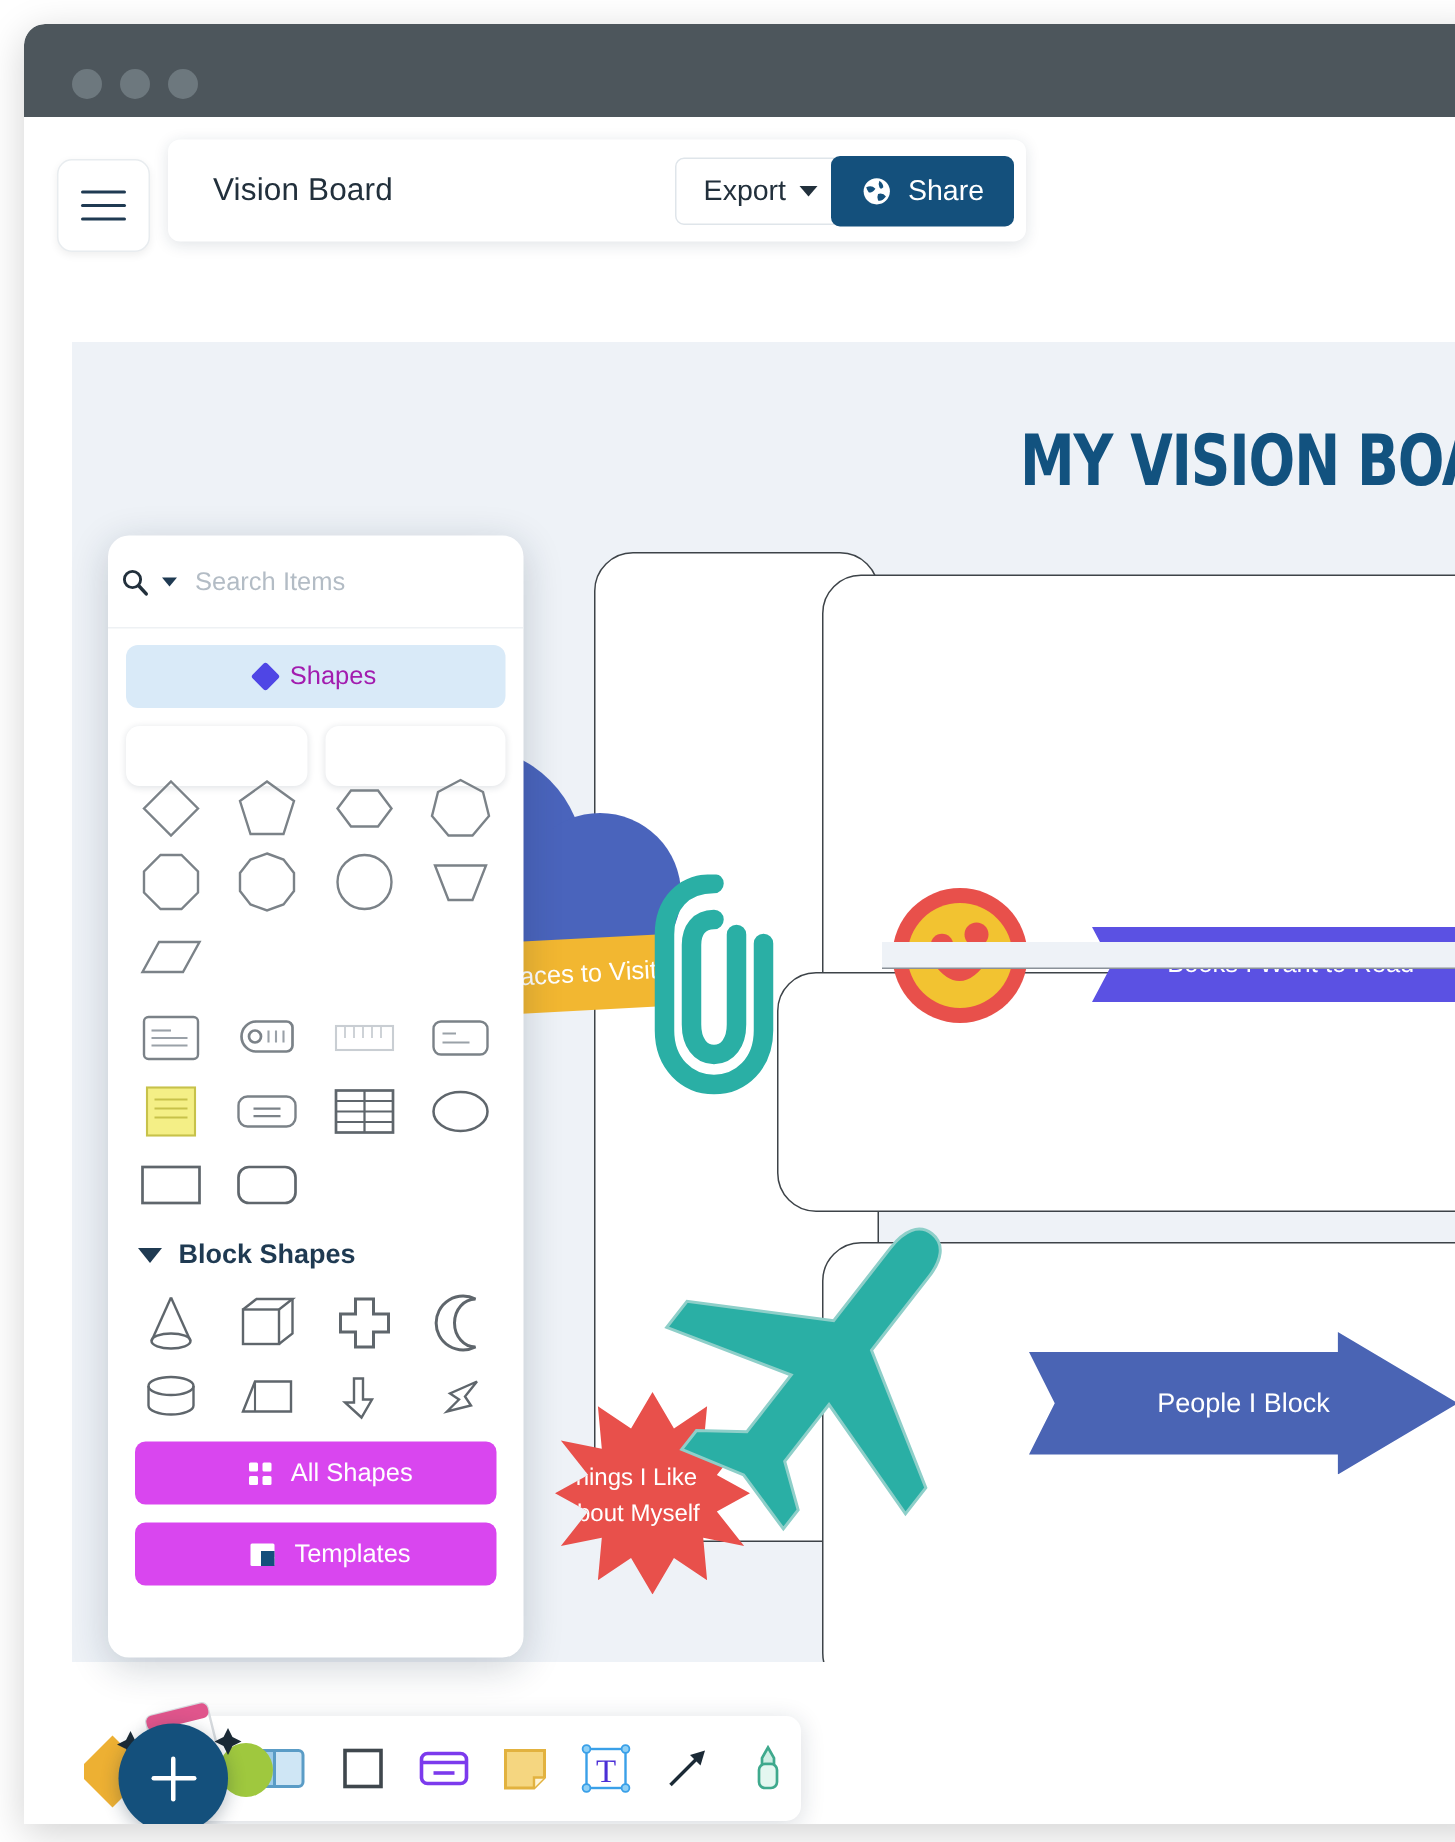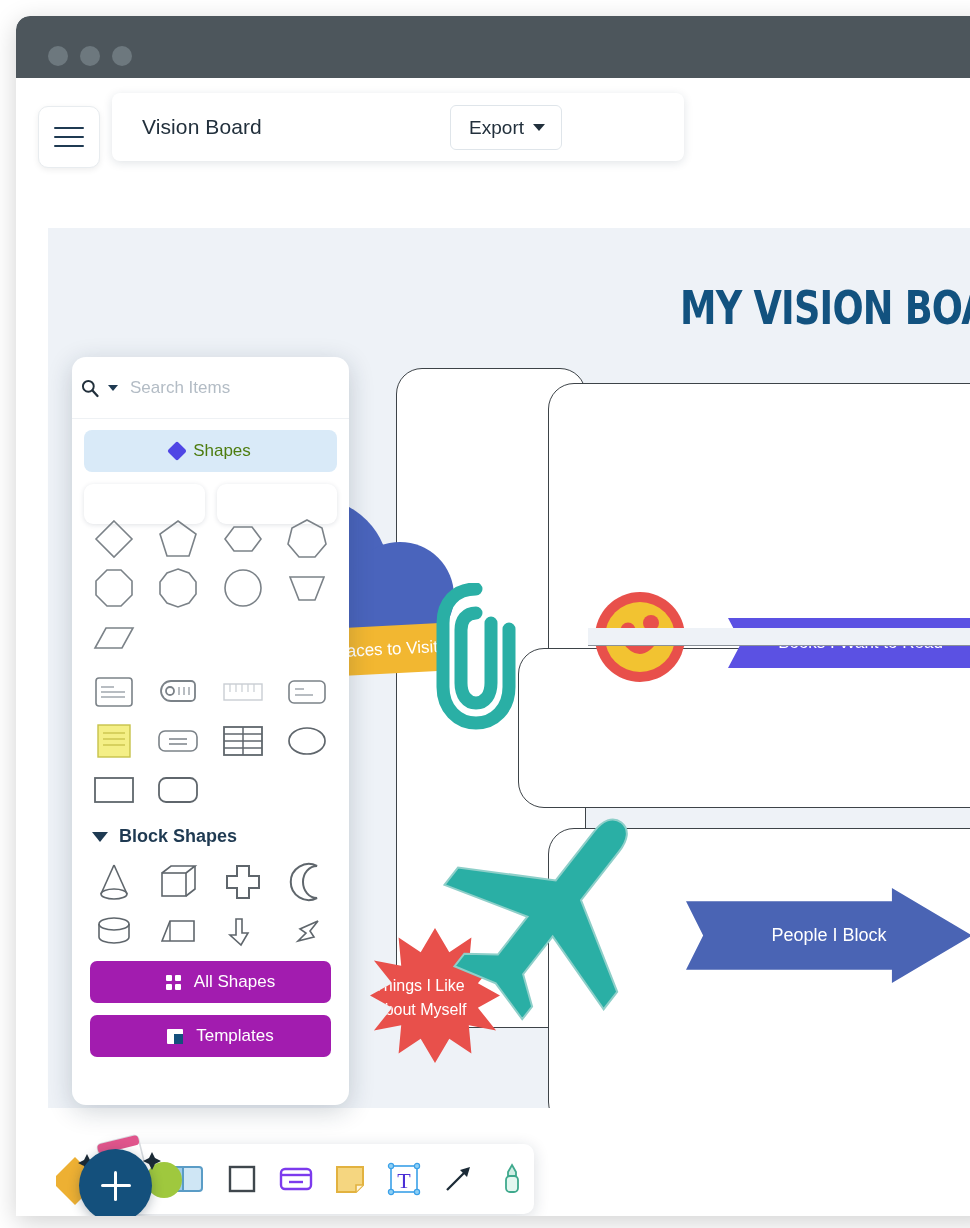--- a/index.html
+++ b/index.html
@@ -144,21 +144,21 @@
                 border-top:6px solid #1f3a52; margin-right:4px; }
   .search-input {
     flex:1; border:none; outline:none; font-size:17px; color:#1f3a52;
     font-family:"Liberation Sans", sans-serif; background:transparent;
   }
   .search-input::placeholder { color:#b3bcc5; }
 
   .tabs { display:flex; gap:11px; padding:11px 12px 8px 12px; }
   .tab {
     flex:1; height:42px; border-radius:8px; display:flex; align-items:center;
-    justify-content:center; gap:9px; font-size:17px; color:#4d7c0f; cursor:pointer;
+    justify-content:center; gap:9px; font-size:17px; color:#a21caf; cursor:pointer;
     background:#ffffff; box-shadow: 0 1px 4px rgba(20,40,60,0.16);
   }
   .tab.active { background:#d9eaf8; box-shadow:none; }
   .tab .diamond { width:14px;height:14px;background:#4f46e5;transform:rotate(45deg); border-radius:2px; }
   .tab .case { width:16px;height:13px;background:#a06a2c;border-radius:2px; position:relative; }
   .tab .case::before{content:"";position:absolute;left:4px;top:-3px;width:8px;height:3px;border:1.5px solid #a06a2c;border-bottom:none;border-radius:2px 2px 0 0;}
 
   .grid-card-row {
     display:flex; gap:12px; padding: 4px 12px 0 12px; height:20px;
   }
@@ -172,21 +172,21 @@
     width:25%; height:49px; display:flex; align-items:center; justify-content:center; cursor:pointer;
   }
   .section-head {
     display:flex; align-items:center; gap:11px; padding: 12px 0 4px 20px;
     font-size:18px; color:#1f3a52; font-weight:bold; cursor:pointer;
   }
   .tri-down { width:0;height:0;border-left:8px solid transparent;border-right:8px solid transparent;
               border-top:10px solid #1f3a52; }
 
   .panel-btn {
-    margin: 0 18px 12px 18px; height:42px; background:#a21caf; border-radius:7px;
+    margin: 0 18px 12px 18px; height:42px; background:#d946ef; border-radius:7px;
     display:flex; align-items:center; justify-content:center; gap:13px;
     color:#fff; font-size:17px; cursor:pointer;padding-left:20px;
   }
   .btn-grid-icon { width:15px;height:15px; display:grid; grid-template-columns:1fr 1fr; gap:3px; }
   .btn-grid-icon i{ background:#fff; border-radius:1px; display:block; }
   .btn-tpl-icon { width:16px;height:15px; background:#fff; position:relative; border-radius:1px; }
   .btn-tpl-icon::after{content:"";position:absolute;left:7px;top:5px;width:9px;height:10px;background:#14507c;}
   .btn-tpl-icon::before{content:"";position:absolute;left:7px;top:9px;width:9px;height:1.6px;background:#fff;}
 
   
@@ -227,20 +227,29 @@
       </div>
 
       <div class="toolcard">
         <div class="doc-title">Vision Board</div>
 
         <div class="export-btn">
           <span>Export</span>
           <span class="caret"></span>
         </div>
 
+        <div class="share-btn">
+          <svg class="globe" viewBox="0 0 24 24">
+            <circle cx="12" cy="12" r="10" fill="#ffffff"></circle>
+            <path d="M4 9 Q8 7 11 10 Q9 13 6 13 Q4.5 11 4 9 Z" fill="#14507c"></path>
+            <path d="M14 4 Q17 6 17 9 Q15 11 14 9 Q13 6 14 4 Z" fill="#14507c"></path>
+            <path d="M13 14 Q17 13 19 16 Q16 20 13 19 Q12 16 13 14 Z" fill="#14507c"></path>
+          </svg>
+          <span>Share</span>
+        </div>
       </div>
     </div>
 
     <div class="canvas">
 
       <div class="white-card wc1"></div>
       <div class="white-card wc2"></div>
       <div class="white-card wc3"></div>
       <div class="white-card wc4"></div>
 

